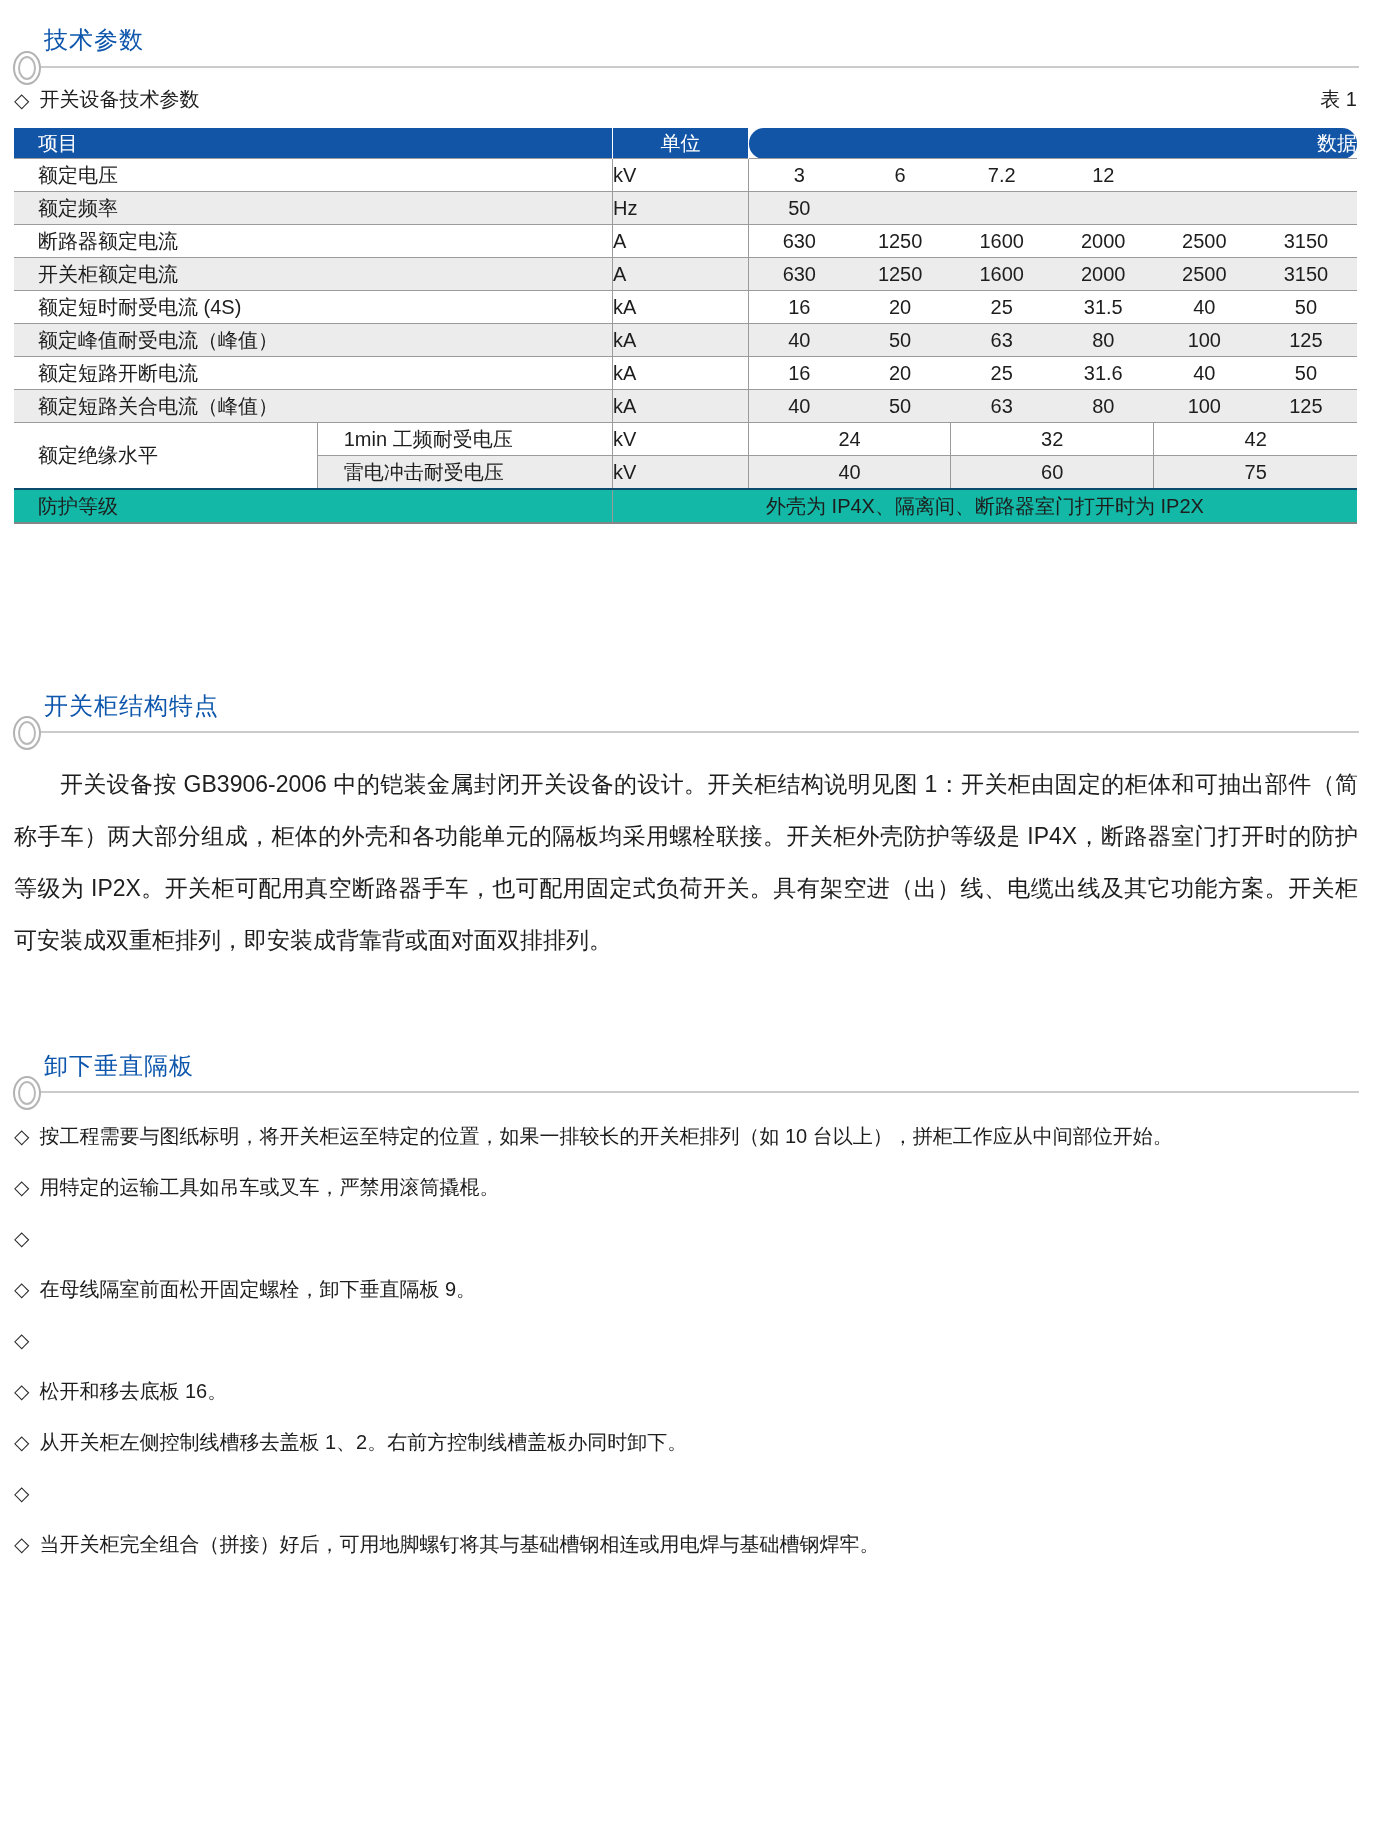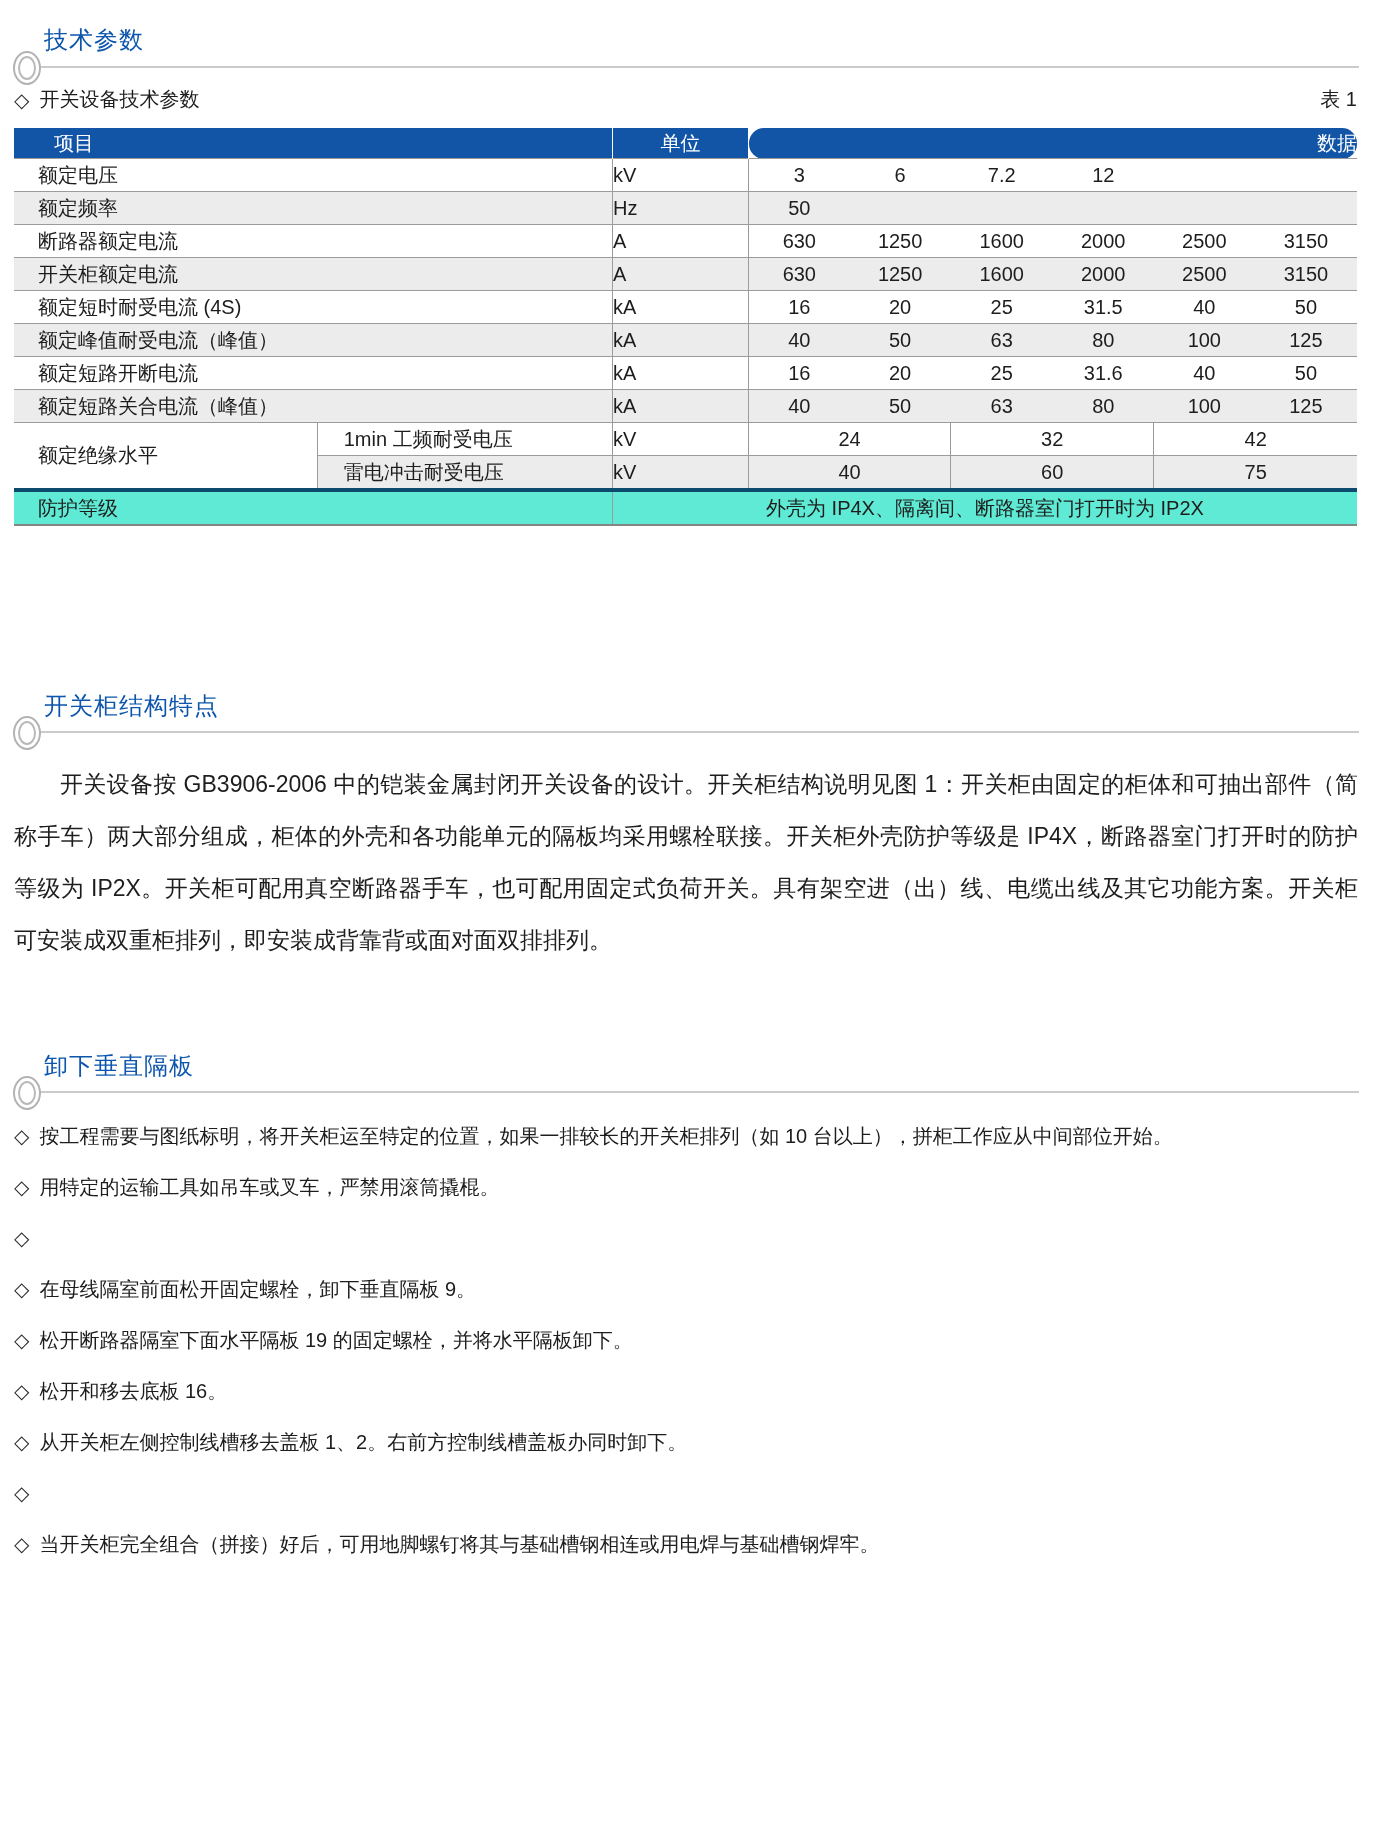--- a/index.html
+++ b/index.html
@@ -44,21 +44,21 @@
   .tbl tr.hdr td.vsep { border-left:1px solid rgba(255,255,255,0.35); }
   .tbl tr.r td { border-top:1px solid #9b9b9b; }
   .tbl td.item { text-align:left; padding-left:24px; background:#ffffff; }
   .tbl td.sub  { text-align:left; padding-left:26px; border-left:1px solid #9b9b9b; background:#ffffff; }
   .tbl td.unit { text-align:left; border-left:1px solid #9b9b9b; border-right:1px solid #9b9b9b; background:#ffffff; }
   .tbl td.val  { text-align:center; background:#ffffff; }
   .tbl tr.alt td { background:#ececec; }
   .tbl td.grp  { text-align:center; background:#ffffff; }
   .tbl td.gb   { border-left:1px solid #9b9b9b; }
   .tbl tr.alt td.grp, .tbl tr.alt td.sub, .tbl tr.alt td.unit, .tbl tr.alt td.item, .tbl tr.alt td.val { background:#ececec; }
-  .tbl tr.prot td { border-top:4px solid #0c4a6e; background:#5eead4; }
+  .tbl tr.prot td { border-top:2px solid #0c4a6e; background:#14b8a6; }
   .tbl td.protval { text-align:center; border-left:1px solid #9b9b9b; }
   .tbl td.ins-item { background:#ffffff; }
 
   .para {
     position:absolute; left:14px; top:758px; width:1344px;
     font-size:23px; line-height:52px; text-align:justify; text-indent:2em;
     color:#1d1d1d;
   }
   .blist { position:absolute; left:14px; top:1120px; width:1344px; }
   .bitem { display:flex; align-items:flex-start; margin-bottom:19px; line-height:32px; font-size:20px; }
@@ -88,21 +88,21 @@
         <col style="width:136px">
     <col style="width:101px">
         <col style="width:101px">
         <col style="width:102px">
     <col style="width:101px">
         <col style="width:101px">
         <col style="width:102px">
   </colgroup>
   <tbody>
         <tr class="hdr">
-    <td colspan="2" style="text-align:left; padding-left:40px;font-family:Liberation Serif, serif;">项目</td>
+    <td colspan="2" style="text-align:left; padding-left:24px;font-family:Liberation Serif, serif;">项目</td>
     <td class="vsep" style="text-align:center;">单位</td>
     <td colspan="6" class="vsep" style="text-align:right;border-radius:15px;">数据</td>
   </tr>
 
   <tr class="r">
     <td colspan="2" class="item">额定电压</td>
     <td class="unit">kV</td>
     <td class="val">3</td>
     <td class="val">6</td>
     <td class="val">7.2</td>
@@ -239,21 +239,20 @@
   </div>
   <div class="bitem">
     <span class="dmd">◇</span>
   </div>
   <div class="bitem">
     <span class="dmd">◇</span>
     <span class="btxt">在母线隔室前面松开固定螺栓，卸下垂直隔板 9。</span>
   </div>
   <div class="bitem">
     <span class="dmd">◇</span>
-    <span class="btxt">松开断路器隔室下面水平隔板 19 的固定螺栓，并将水平隔板卸下。</span>
   </div>
   <div class="bitem">
     <span class="dmd">◇</span>
     <span class="btxt">松开和移去底板 16。</span>
   </div>
   <div class="bitem">
     <span class="dmd">◇</span>
     <span class="btxt">从开关柜左侧控制线槽移去盖板 1、2。右前方控制线槽盖板办同时卸下。</span>
   </div>
   <div class="bitem">

